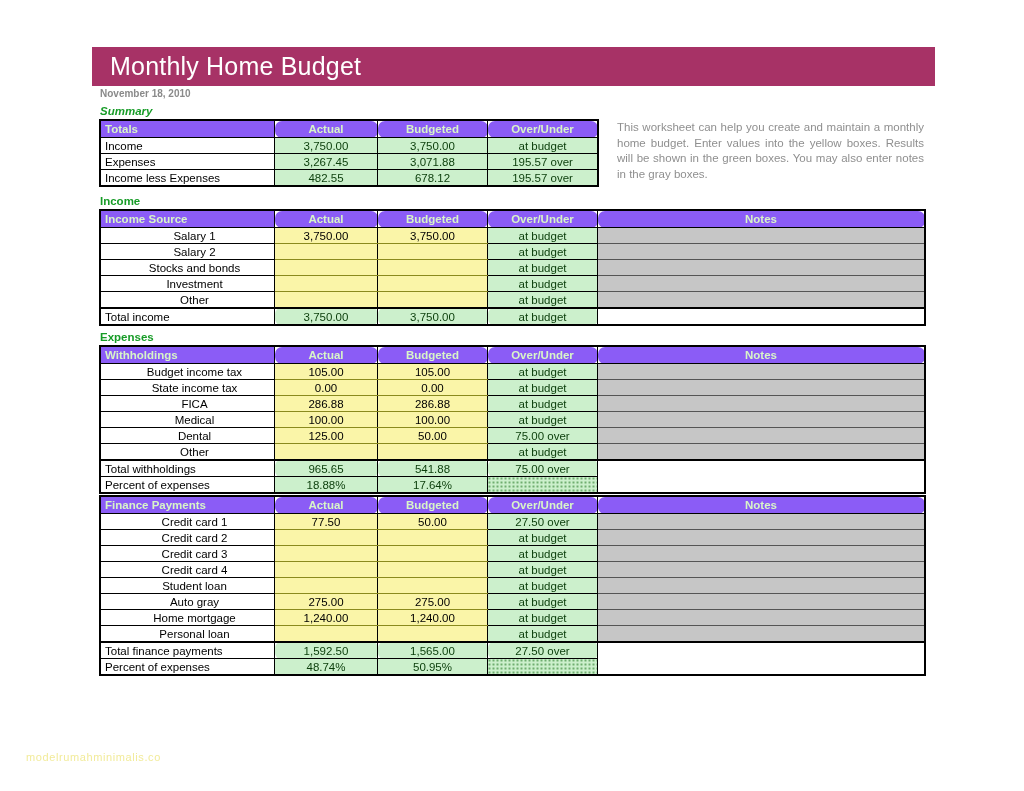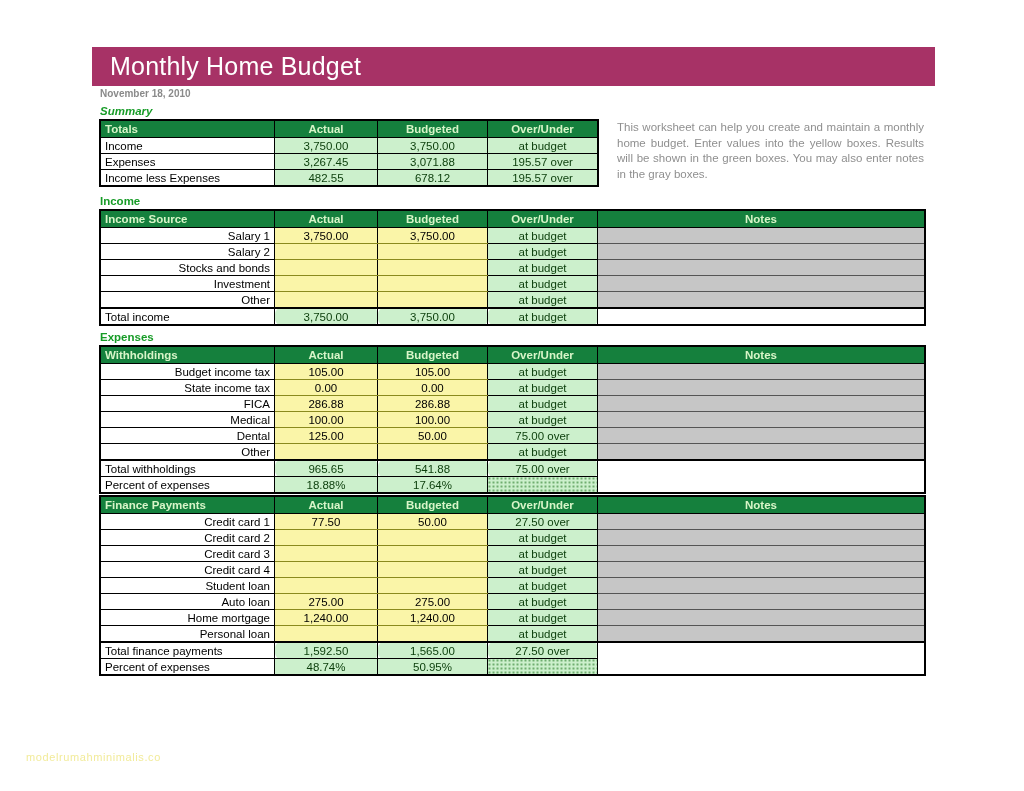--- a/index.html
+++ b/index.html
@@ -45,32 +45,32 @@
   .tbl td,.tbl th{
     border:1px solid #000;
     height:15px;
     padding:0 4px;
     white-space:nowrap;
     overflow:hidden;
     font-weight:normal;
   }
   
   .tbl thead th{
-    background:#15803d;
+    background:#8b5cf6;
     color:#d8f5c8;
     font-weight:bold;
     font-size:11.5px;
     border:1px solid #000;
     height:16px;
   }
   .tbl thead th.h-left{text-align:left;}
-  .tbl thead th.h-ctr{text-align:center;}
-
-  
-  td.c-label{background:#ffffff;color:#000;text-align:right;padding-left:18px;margin-left:12px;}
+  .tbl thead th.h-ctr{text-align:center;border-radius:7px;}
+
+  
+  td.c-label{background:#ffffff;color:#000;text-align:center;padding-left:18px;margin-left:12px;}
   td.c-total-label{background:#ffffff;color:#000;text-align:left;padding-left:4px;}
   td.c-input{
     background:#faf5a8;color:#000;text-align:center;
     border-left:1px solid #000;border-right:1px solid #000;
     border-top:1px solid #8a8a1e;border-bottom:1px solid #8a8a1e;
   }
   td.c-calc{background:#ccf0cc;color:#0a3d0a;text-align:center;}
   td.c-result{background:#ccf0cc;color:#0a3d0a;text-align:center;}
   td.c-note{
     background:#c6c6c6;
@@ -345,21 +345,21 @@
         <td class="c-note"></td>
       </tr>
       <tr>
         <td class="c-label">Student loan</td>
         <td class="c-input"></td>
         <td class="c-input"></td>
         <td class="c-calc">at budget</td>
         <td class="c-note"></td>
       </tr>
       <tr>
-        <td class="c-label">Auto loan</td>
+        <td class="c-label">Auto gray</td>
         <td class="c-input">275.00</td>
         <td class="c-input">275.00</td>
         <td class="c-calc">at budget</td>
         <td class="c-note"></td>
       </tr>
       <tr>
         <td class="c-label">Home mortgage</td>
         <td class="c-input">1,240.00</td>
         <td class="c-input">1,240.00</td>
         <td class="c-calc">at budget</td>

